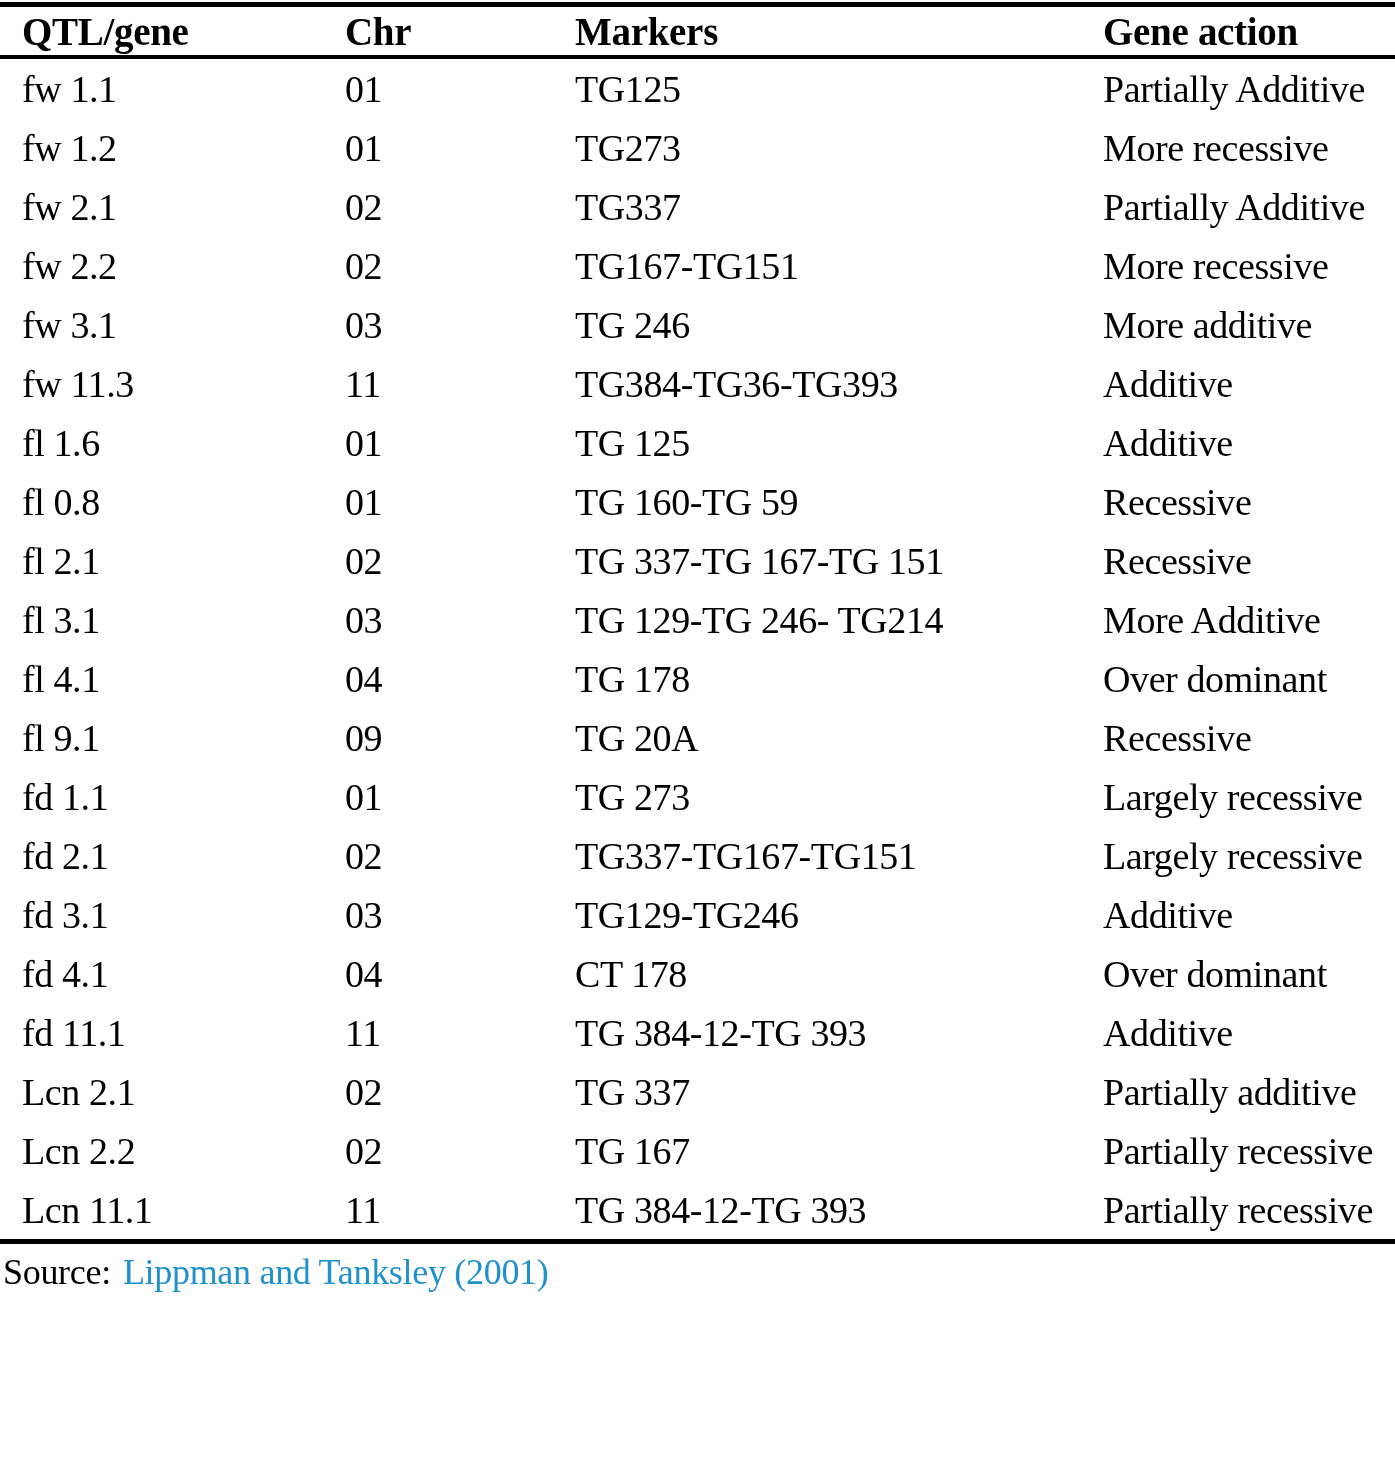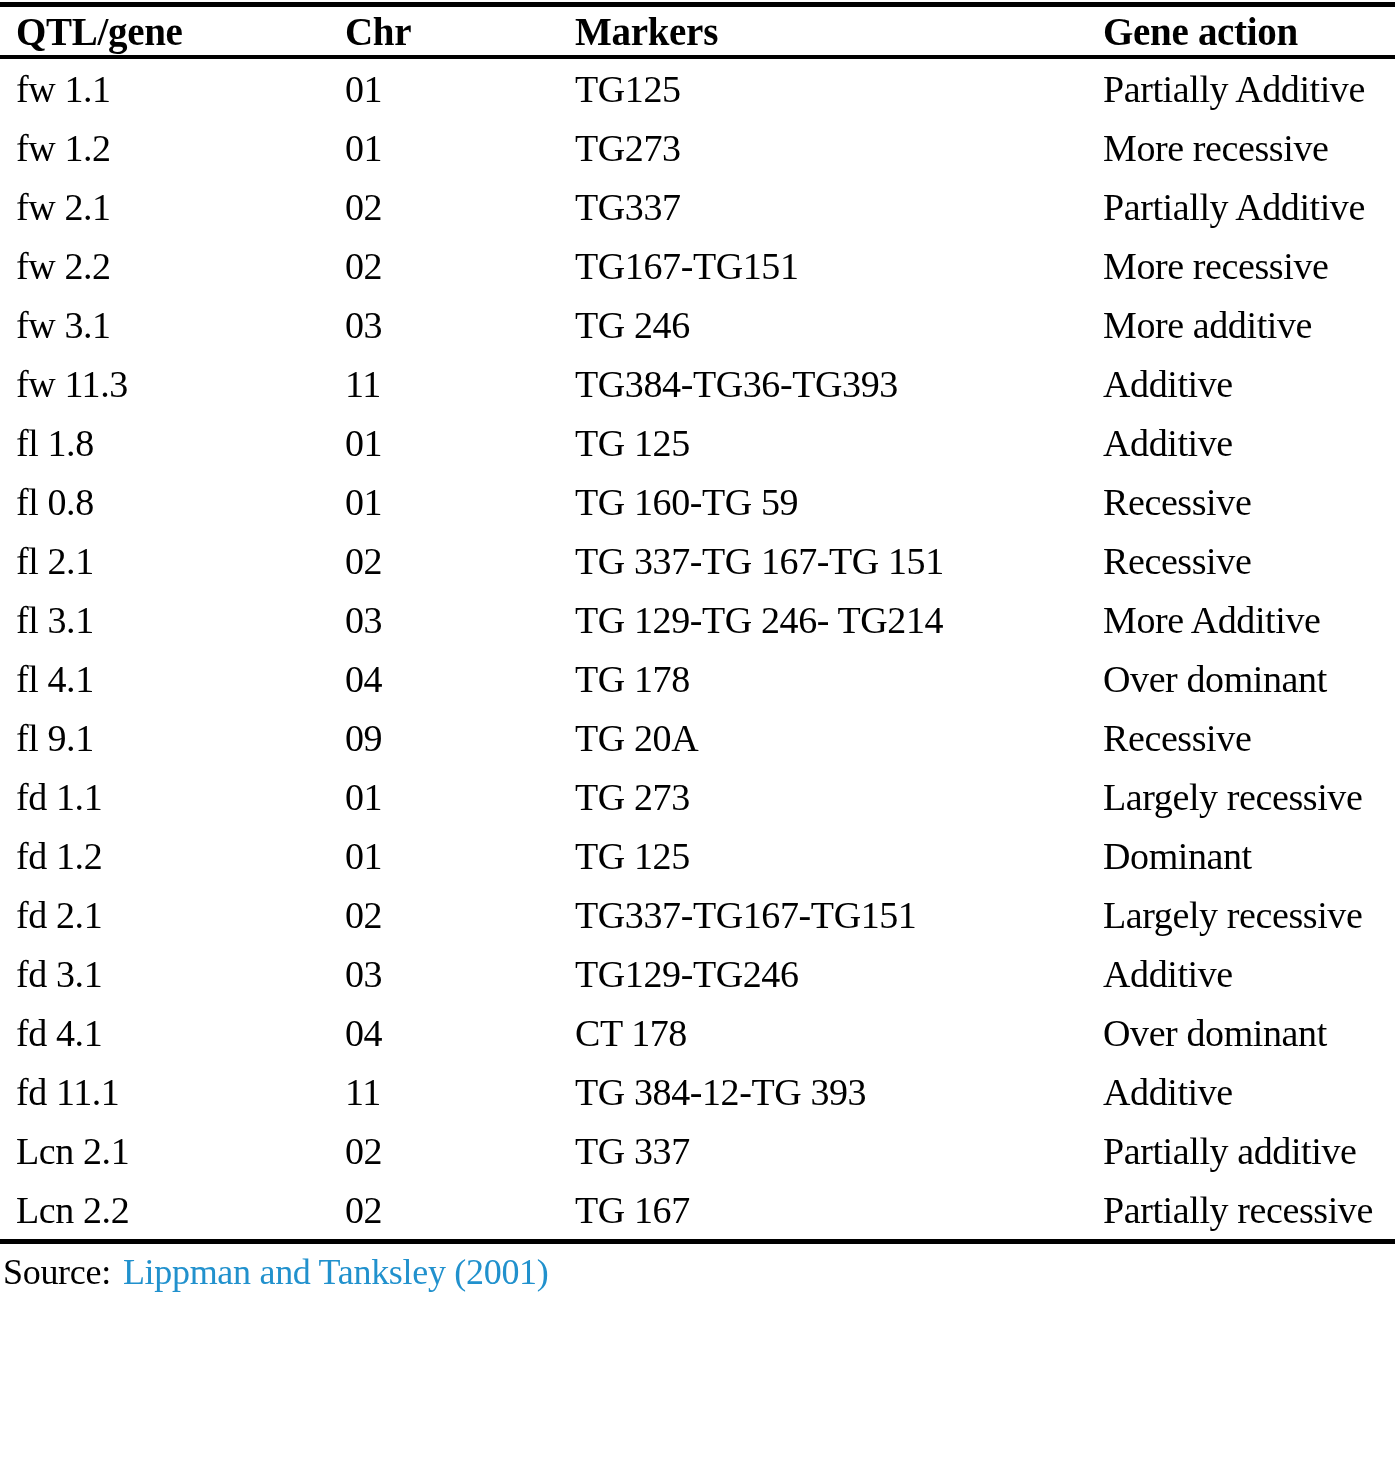--- a/index.html
+++ b/index.html
@@ -41,21 +41,21 @@
   }
   tbody td {
     text-align: left;
     vertical-align: middle;
     font-size: 38px;
     height: 59px;
     padding: 0;
     letter-spacing: -0.4px;
     white-space: nowrap;
   }
-  th:first-child, td:first-child { padding-left: 16px; }
+  th:first-child, td:first-child { padding-left: 22px; }
   .source-line {
     margin: 7px 0 0 3px;
     font-size: 36px;
     letter-spacing: -0.3px;
     white-space: nowrap;
   }
   .source-label { color: #000000; margin-right: 12px; }
   .source-link { text-decoration: none; cursor: pointer; }
 </style>
 </head>
@@ -109,21 +109,21 @@
           <td>TG 246</td>
           <td>More additive</td>
         </tr>
         <tr>
           <td>fw 11.3</td>
           <td>11</td>
           <td>TG384-TG36-TG393</td>
           <td>Additive</td>
         </tr>
         <tr>
-          <td>fl 1.8</td>
+          <td>fl 1.6</td>
           <td>01</td>
           <td>TG 125</td>
           <td>Additive</td>
         </tr>
         <tr>
           <td>fl 0.8</td>
           <td>01</td>
           <td>TG 160-TG 59</td>
           <td>Recessive</td>
         </tr>
@@ -151,26 +151,20 @@
           <td>TG 20A</td>
           <td>Recessive</td>
         </tr>
         <tr>
           <td>fd 1.1</td>
           <td>01</td>
           <td>TG 273</td>
           <td>Largely recessive</td>
         </tr>
         <tr>
-          <td>fd 1.2</td>
-          <td>01</td>
-          <td>TG 125</td>
-          <td>Dominant</td>
-        </tr>
-        <tr>
           <td>fd 2.1</td>
           <td>02</td>
           <td>TG337-TG167-TG151</td>
           <td>Largely recessive</td>
         </tr>
         <tr>
           <td>fd 3.1</td>
           <td>03</td>
           <td>TG129-TG246</td>
           <td>Additive</td>
@@ -192,20 +186,26 @@
           <td>02</td>
           <td>TG 337</td>
           <td>Partially additive</td>
         </tr>
         <tr>
           <td>Lcn 2.2</td>
           <td>02</td>
           <td>TG 167</td>
           <td>Partially recessive</td>
         </tr>
+        <tr>
+          <td>Lcn 11.1</td>
+          <td>11</td>
+          <td>TG 384-12-TG 393</td>
+          <td>Partially recessive</td>
+        </tr>
       </tbody>
   </table>
 
   <p class="source-line">
     <span class="source-label" style="color: rgb(0, 0, 0);">Source:</span><a class="source-link" style="color: rgb(33, 145, 205);">Lippman and Tanksley (2001)</a>
   </p>
 
 </div>
 
 </body></html>

